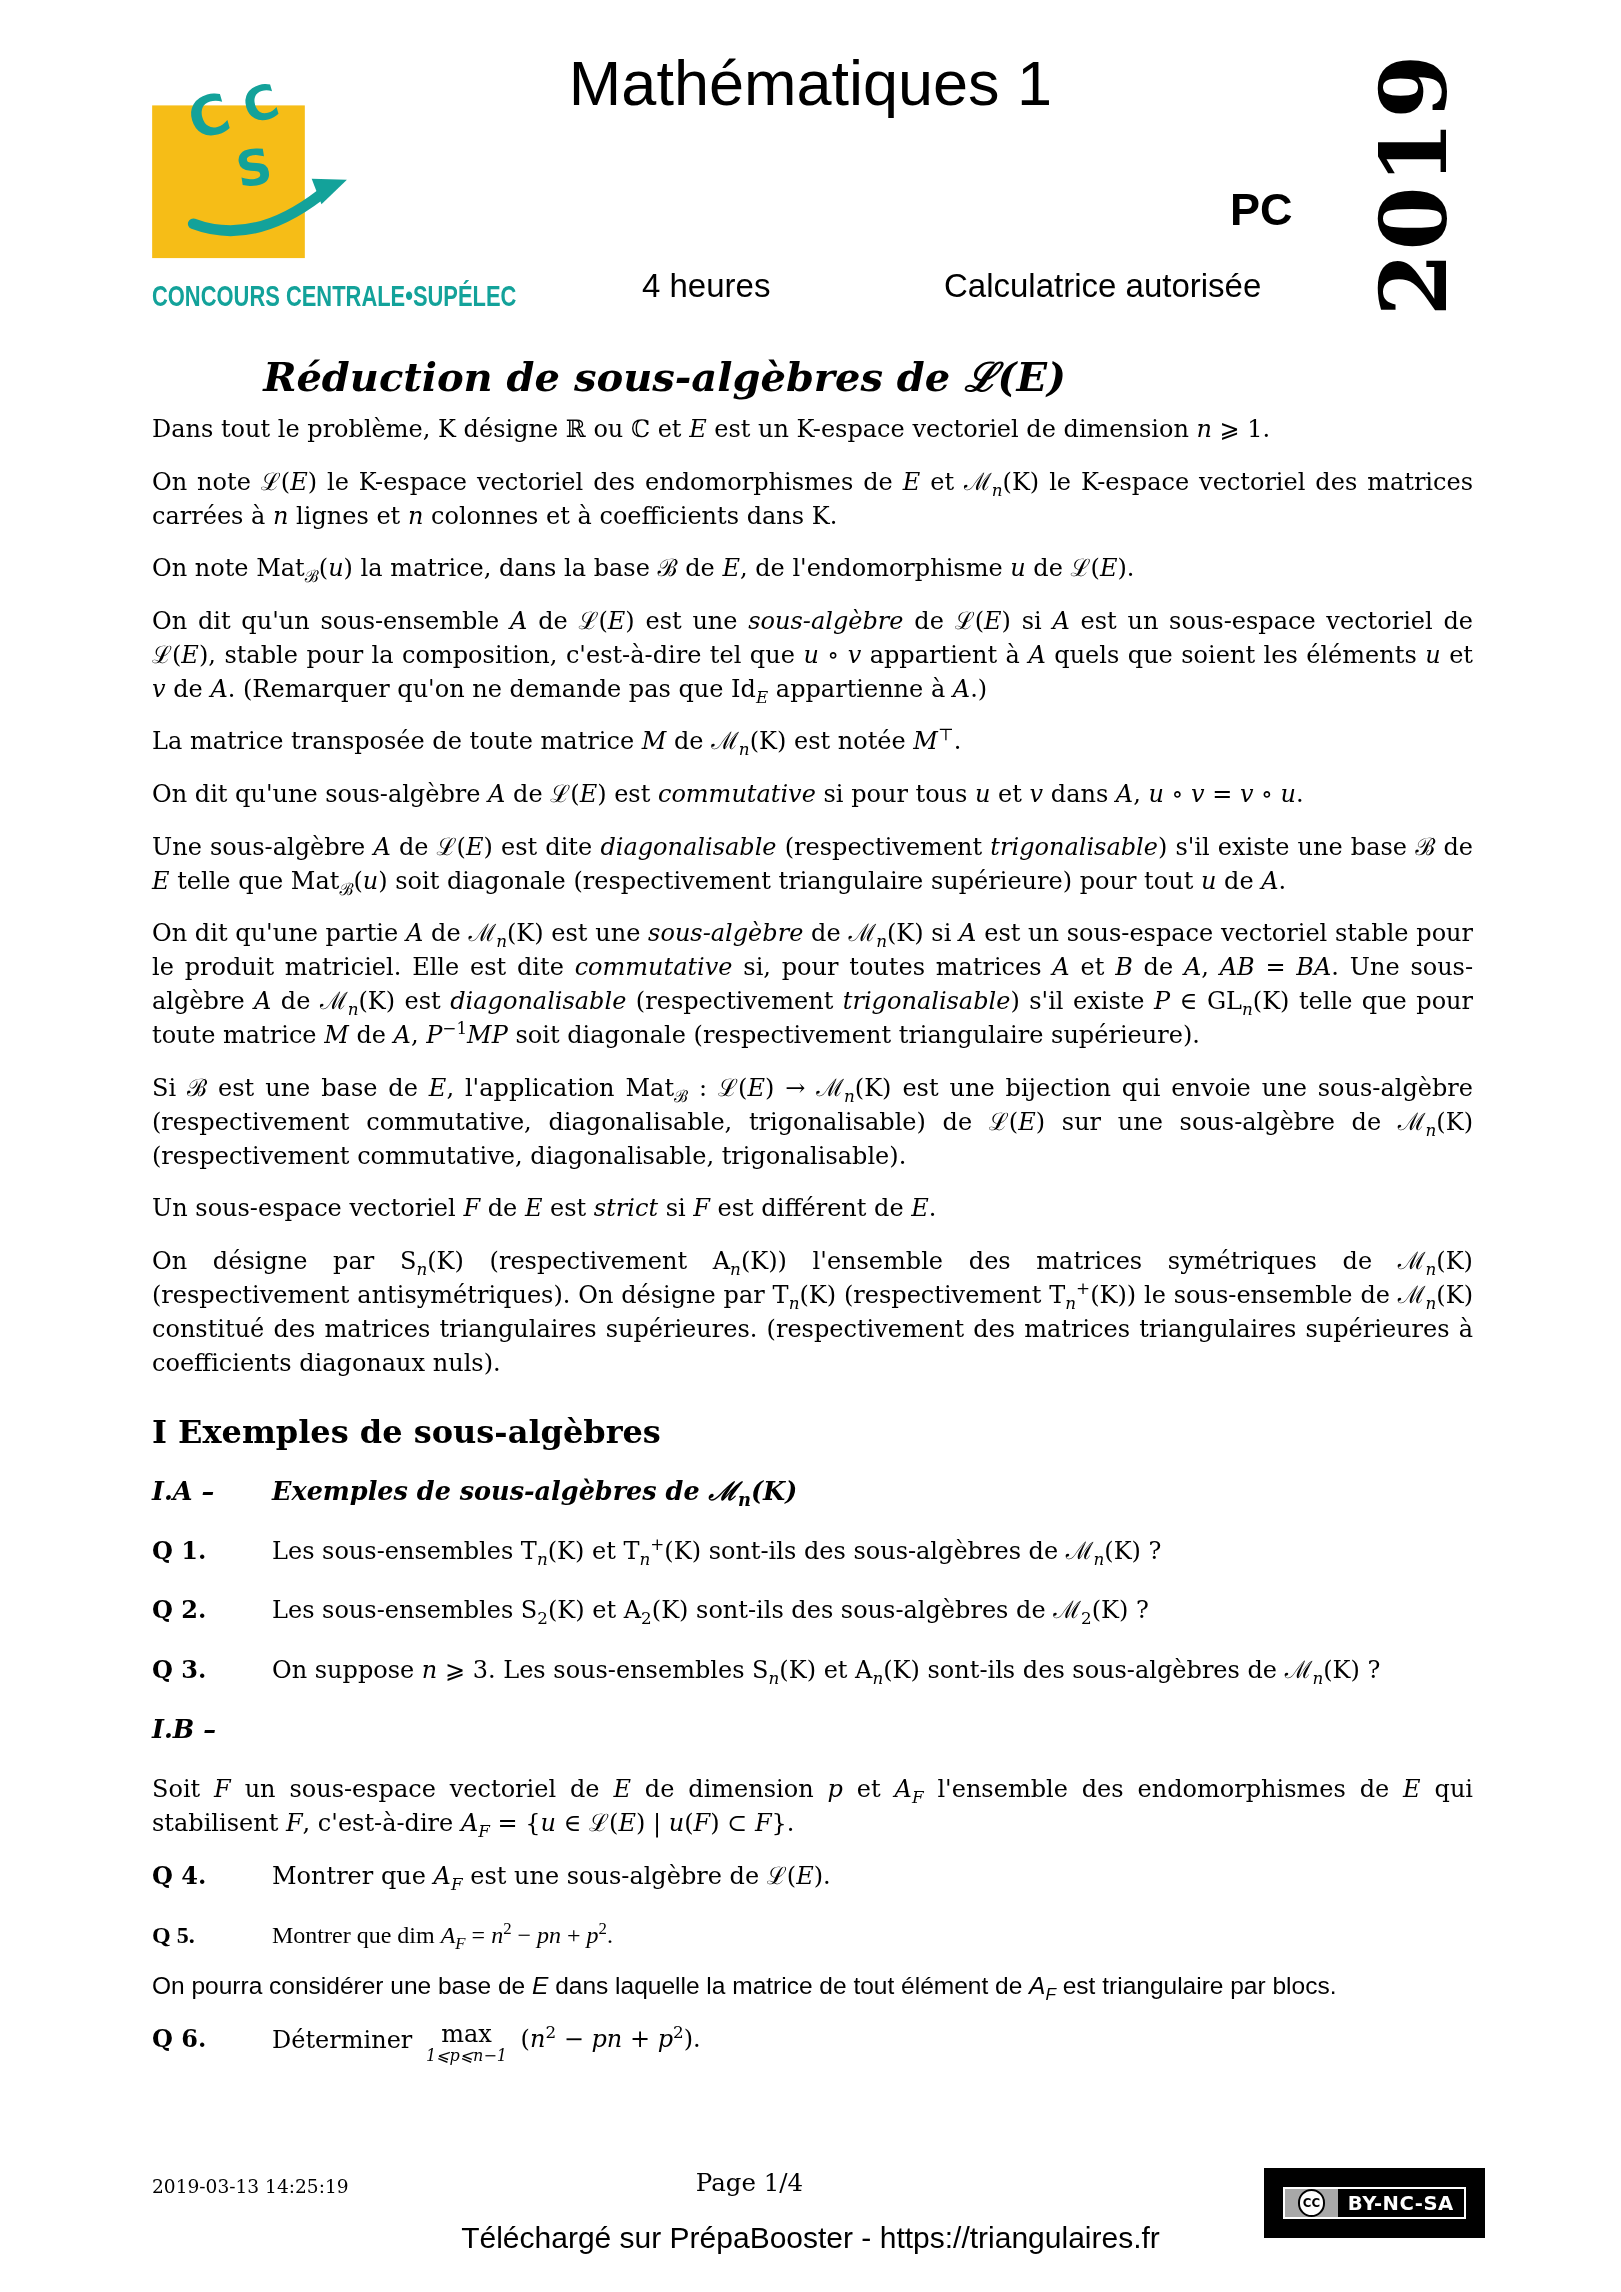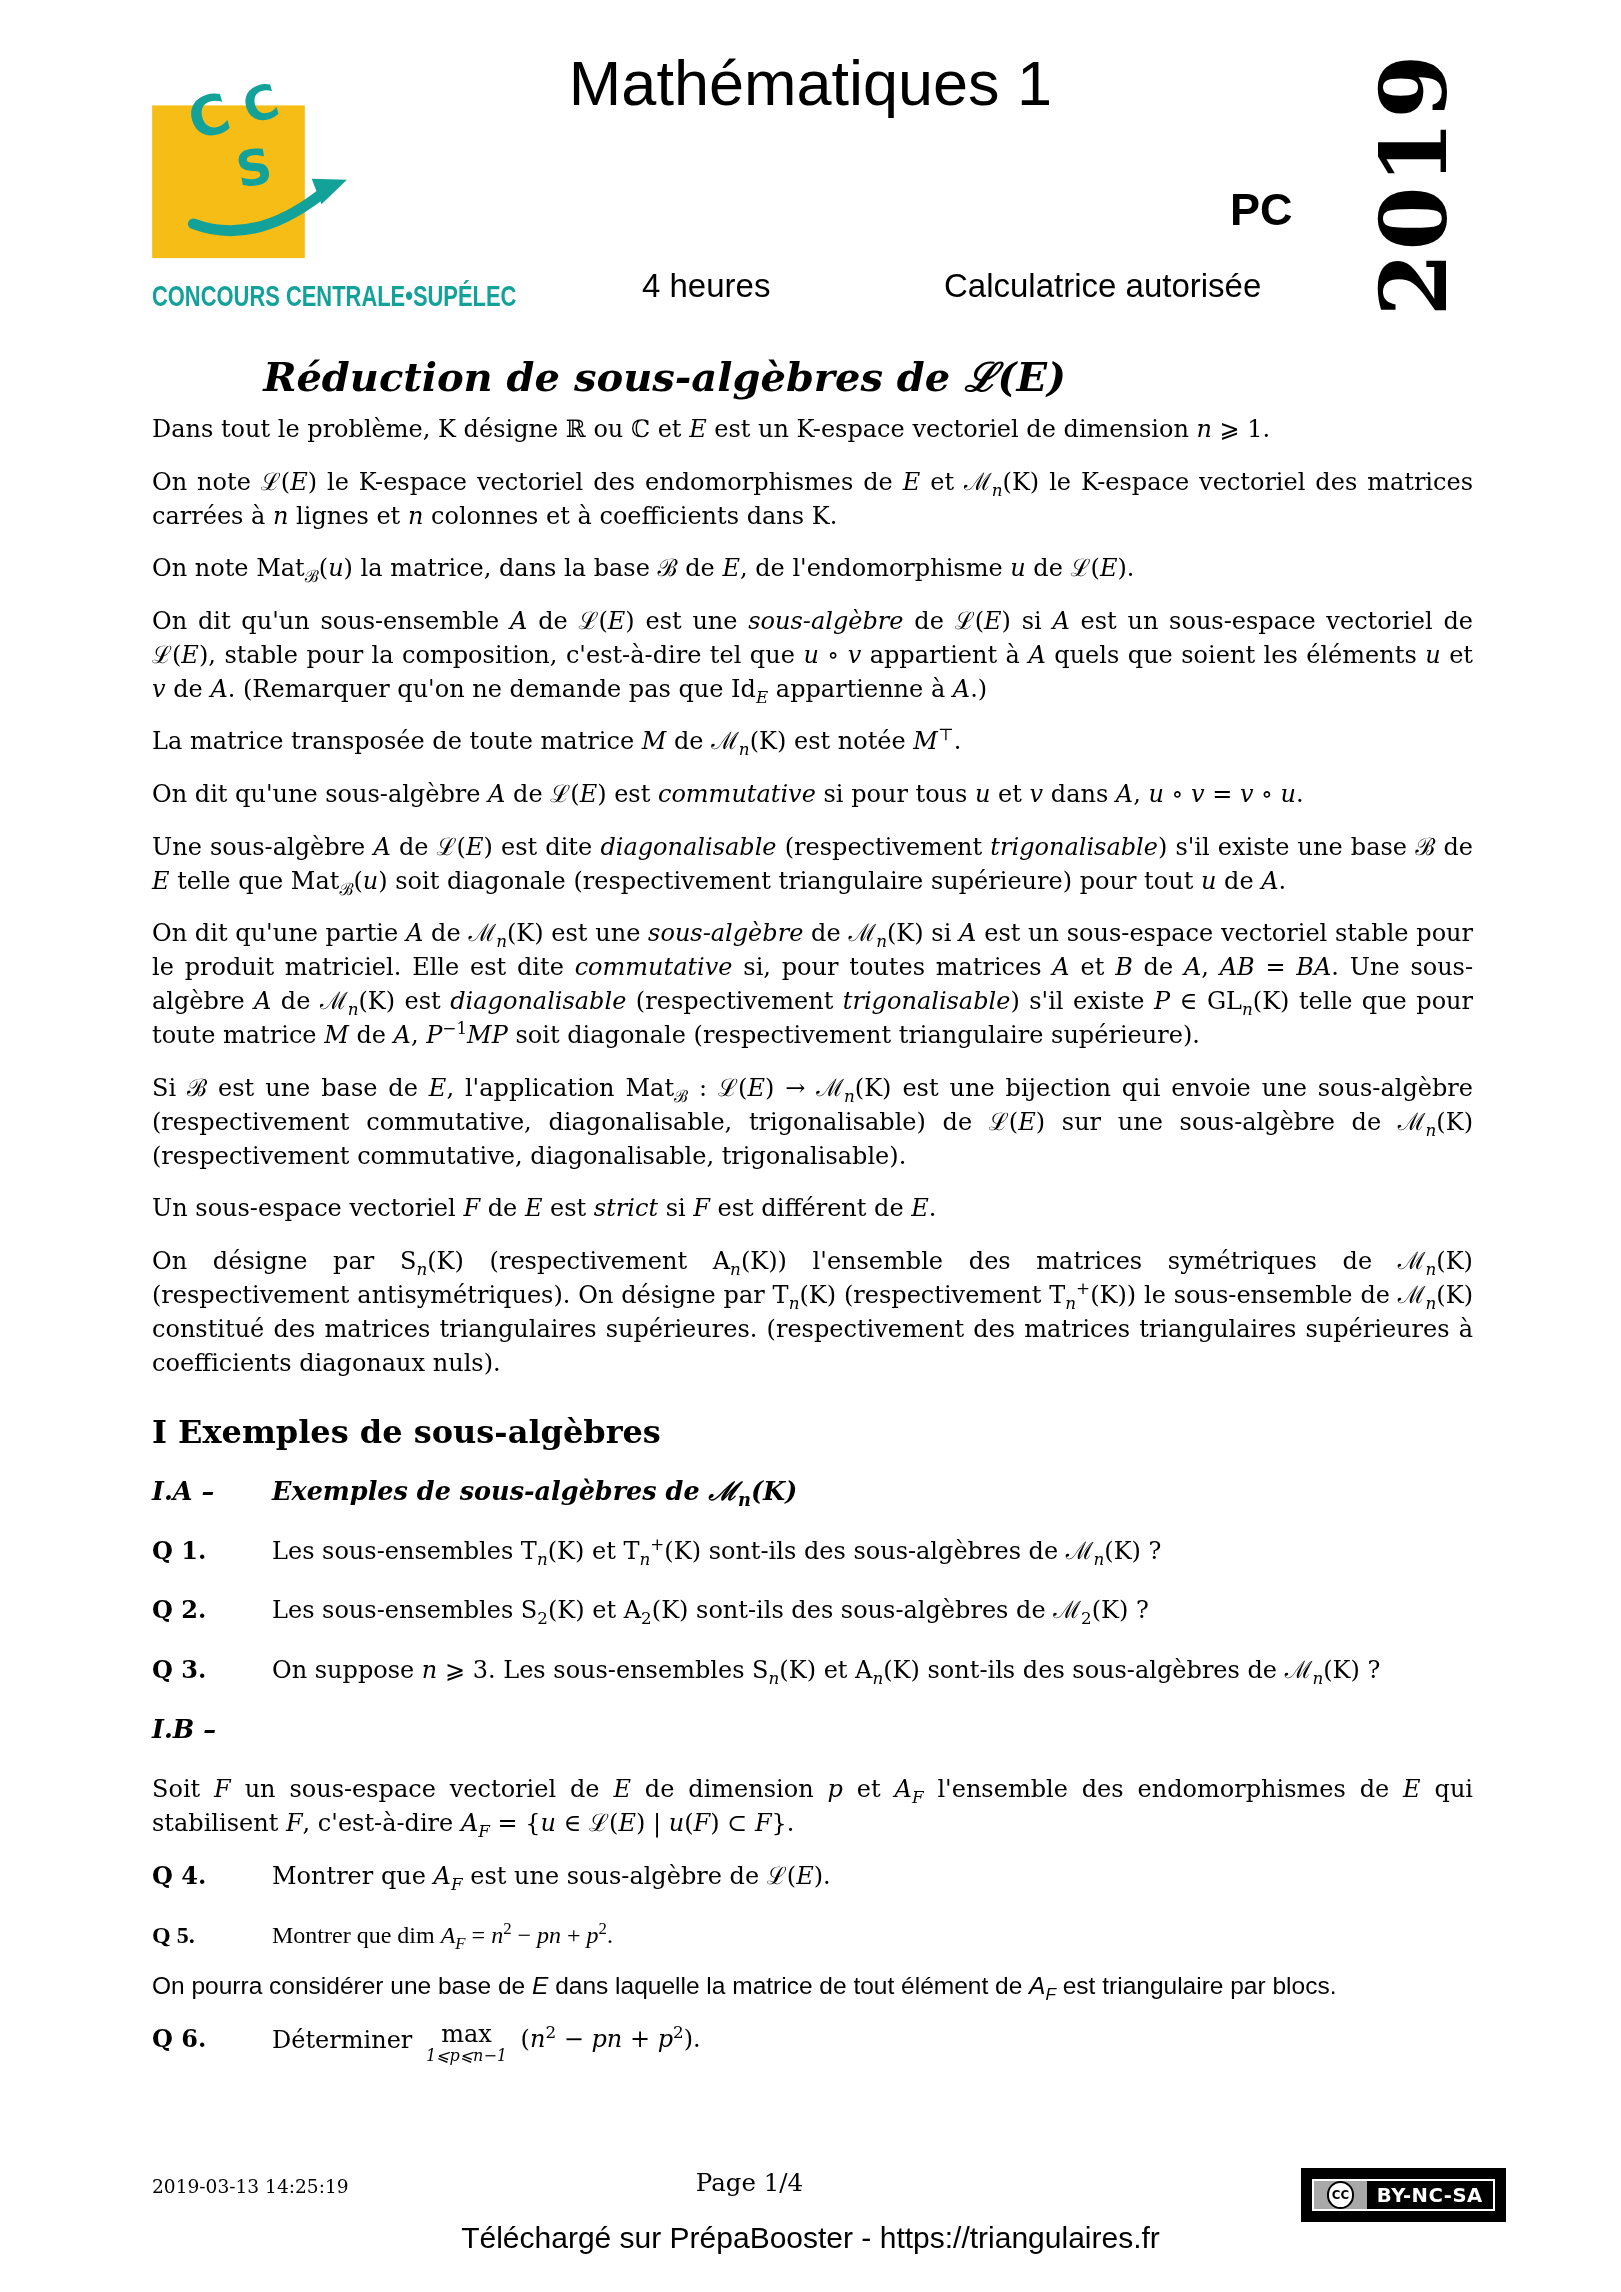--- a/index.html
+++ b/index.html
@@ -36,21 +36,21 @@
   .qlabel{width:120px;flex-shrink:0;font-weight:bold;}
   .qbody{flex:1;text-align:left;}
   .hint{margin:0 0 21.6px 120px;font-family:"Liberation Sans",sans-serif;font-size:24.5px;line-height:35px;}
   .maxop{display:inline-block;text-align:center;vertical-align:-13.7px;margin:0 5.9px;}
   .maxop .mo{display:block;line-height:25.5px;}
   .maxop .mc{display:block;font-size:16px;font-style:italic;line-height:17.6px;}
 
   
   .stamp{position:absolute;left:152px;top:2176px;font-size:18.6px;}
   .pageno{position:absolute;left:0;top:2168px;width:1499px;text-align:center;font-size:24.5px;}
-  .badge{position:absolute;left:1301px;top:2168px;background:#000;padding:11px;cursor:pointer;}
+  .badge{position:absolute;left:1264px;top:2168px;background:#000;padding:19px;cursor:pointer;}
   .badge-in{border:2px solid #fff;display:flex;align-items:stretch;height:28px;}
   .badge-cc{background:#a8a8a8;width:53px;display:flex;align-items:center;justify-content:center;}
   .cc-circle{width:23.5px;height:23.5px;border-radius:50%;background:#fff;border:2px solid #000;
         display:flex;align-items:center;justify-content:center;
         font-family:"DejaVu Sans",sans-serif;font-weight:bold;font-size:11.8px;color:#000;}
   .badge-label{color:#fff;font-family:"DejaVu Sans",sans-serif;font-weight:bold;font-size:19.6px;
         display:flex;align-items:center;padding:0 9.8px;letter-spacing:0.5px;}
   .credit{position:absolute;left:0;top:2221px;width:1621px;text-align:center;
         font-family:"Liberation Sans",sans-serif;font-size:30px;color:#000;text-decoration:none;}
 </style>

